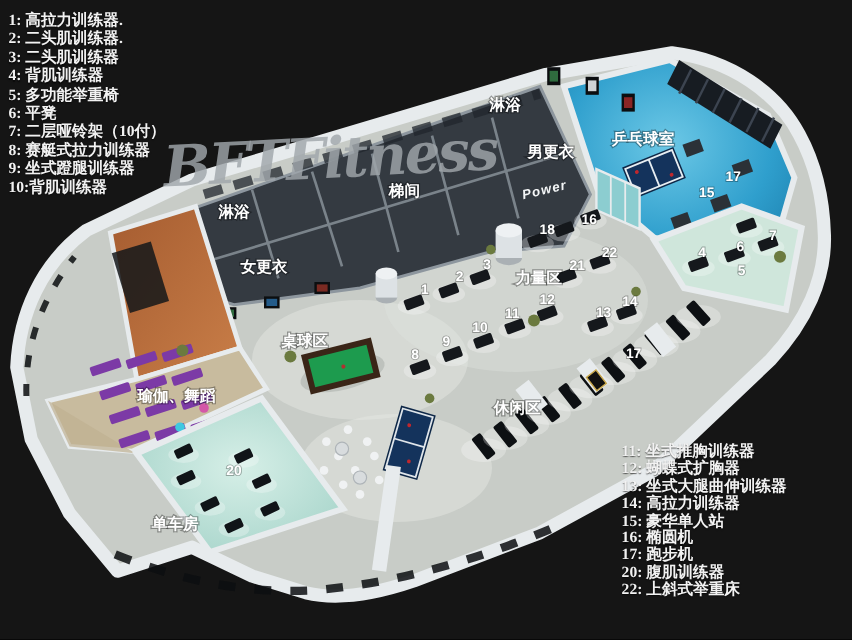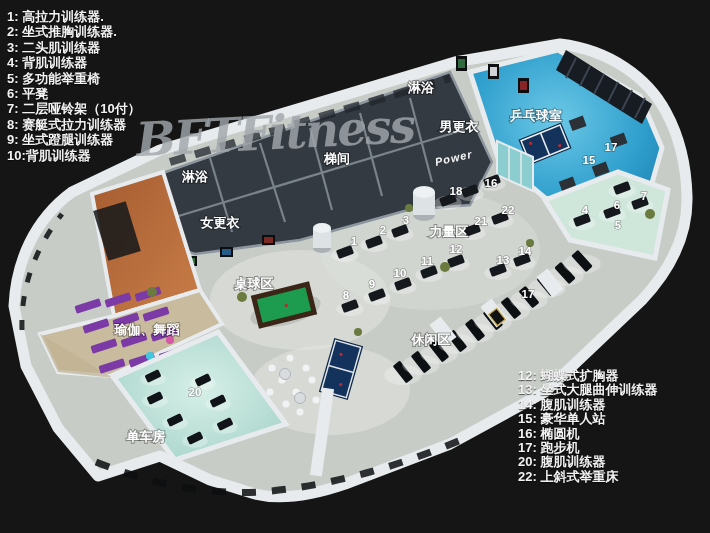--- a/index.html
+++ b/index.html
@@ -1,21 +1,21 @@
 <!DOCTYPE html>
 <html><head>
 <meta charset="utf-8">
 <style>
   html,body{margin:0;padding:0;background:#000;}
   .stage{position:relative;width:710px;height:533px;background:#151515;overflow:hidden;
          font-family:"Liberation Sans",sans-serif;}
   svg{position:absolute;left:0;top:0;}
   
   .legend{position:absolute;color:#f2f2f2;font-weight:bold;list-style:none;margin:0;padding:0;
-          text-shadow:0 1px 1px rgba(0,0,0,.6);}
+          text-shadow:0 1px 1px rgba(0,0,0,.6);font-family:Liberation Serif, serif;}
   .legend-left{left:7px;top:9px;font-size:13px;line-height:15.4px;}
   .legend-right{left:518px;top:369px;font-size:13px;line-height:14.4px;}
   
   .watermark{position:absolute;left:136px;top:104px;width:320px;
              font-family:"DejaVu Serif",serif;font-style:italic;font-weight:bold;
              font-size:47px;letter-spacing:-2px;color:rgba(160,166,171,.82);
              transform:rotate(-3deg);white-space:nowrap;pointer-events:none;}
   
   .room-label{font:bold 13px "Liberation Sans",sans-serif;fill:#fff;text-anchor:middle;
               paint-order:stroke;stroke:rgba(0,0,0,.35);stroke-width:2px;}
@@ -339,34 +339,35 @@
         <text x="195" y="396" class="marker">20</text>
         <text x="481" y="225" class="marker">21</text>
         <text x="508" y="214" class="marker">22</text>
       </g>
 </svg>
 
 <div class="watermark">BFTFitness</div>
 
 <ul class="legend legend-left">
       <li>1:  高拉力训练器.</li>
-      <li>2:  坐式推胸训练器.</li>
+      <li>2:  二头肌训练器.</li>
       <li>3:  二头肌训练器</li>
       <li>4:  背肌训练器</li>
       <li>5: 多功能举重椅</li>
       <li>6:  平凳</li>
       <li>7:  二层哑铃架（10付）</li>
       <li>8:  赛艇式拉力训练器</li>
       <li>9:  坐式蹬腿训练器</li>
       <li>10:背肌训练器</li>
     </ul>
 <ul class="legend legend-right">
+      <li>11: 坐式推胸训练器</li>
       <li>12: 蝴蝶式扩胸器</li>
       <li>13: 坐式大腿曲伸训练器</li>
-      <li>14: 腹肌训练器</li>
+      <li>14: 高拉力训练器</li>
       <li>15: 豪华单人站</li>
       <li>16: 椭圆机</li>
       <li>17: 跑步机</li>
       <li>20: 腹肌训练器</li>
       <li>22: 上斜式举重床</li>
     </ul>
 
 </div>
 
 </body></html>

